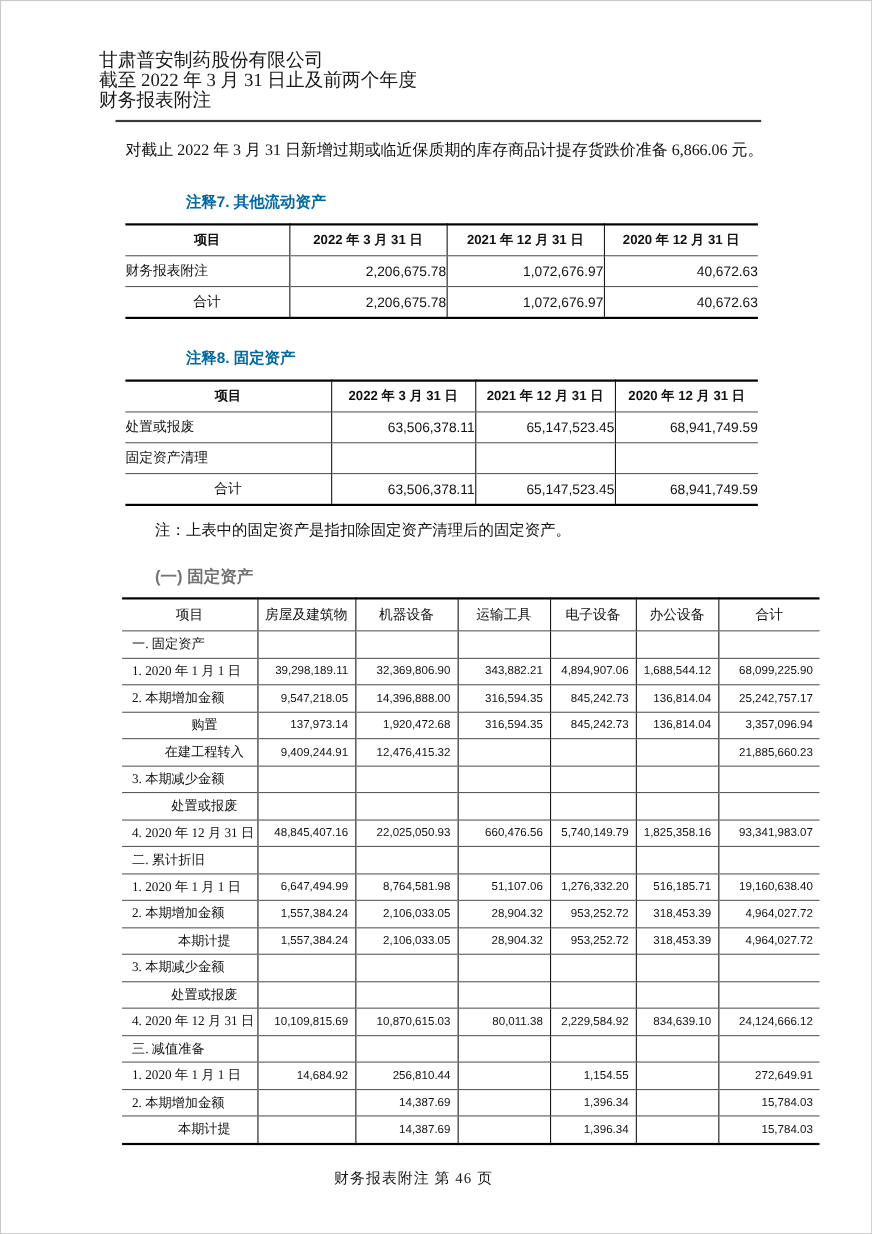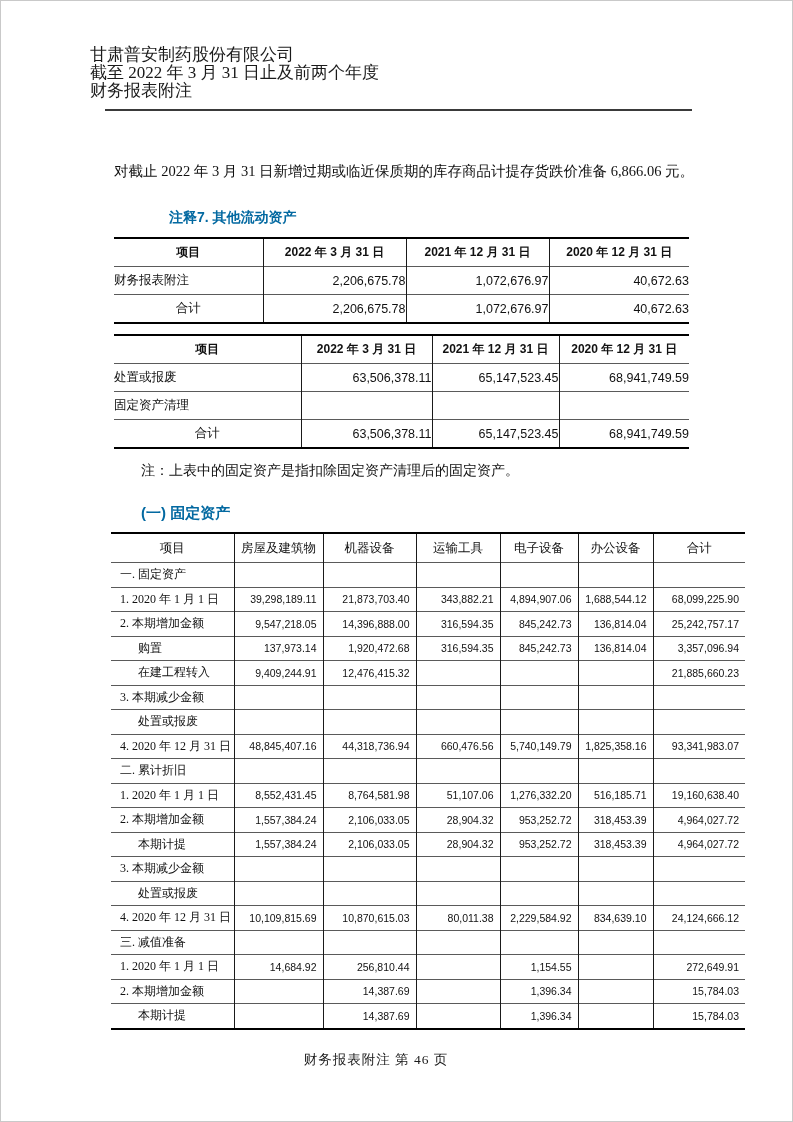--- a/index.html
+++ b/index.html
@@ -11,21 +11,21 @@
     position:relative;
     box-sizing:border-box;
     border:1px solid #c9c9c9;
     overflow:hidden;
   }
   .page{padding-top:45px;}
 
   .doc-header{margin-left:89px;font-size:17px;line-height:18px;color:#1a1a1a;}
   .header-rule{border:none;border-top:2px solid #3a3a3a;margin:9px 100px 0 104px;}
 
-  .intro{margin:50px 55px 0 113px;font-size:14.5px;line-height:21px;}
+  .intro{margin:16px 55px 0 113px;font-size:14.5px;line-height:21px;}
 
   .note-title{
     margin:27px 0 0 168px;
     font-family:"Liberation Sans","DejaVu Sans",sans-serif;
     font-weight:bold;font-size:14px;color:#0369a1;
   }
 
   table.fin-table{
     border-collapse:collapse;table-layout:fixed;
     border-top:2.5px solid #000;border-bottom:2.5px solid #000;
@@ -50,33 +50,33 @@
   .num{
     text-align:right;padding-right:8px;
     font-family:"Liberation Sans","DejaVu Sans",sans-serif;
     font-size:11px;
   }
 
   .note-line{margin:13px 0 0 140px;font-size:14px;}
 
   .sec-title{
     margin:24px 0 0 140px;font-size:15px;font-weight:bold;
-    font-family:"Liberation Sans","DejaVu Sans",sans-serif;color:#0369a1;
+    font-family:"Liberation Sans","DejaVu Sans",sans-serif;color:#737373;
   }
   .sub-title{
     margin:13px 0 0 150px;font-size:14px;font-weight:bold;
     font-family:"Liberation Sans","DejaVu Sans",sans-serif;color:#000;
   }
 
   table.big{margin-left:110px;margin-top:9px;}
   table.big td{height:23.5px;font-size:12px;}
   table.big tr.hdr td{height:28px;text-align:center;font-size:12.5px;}
   table.big .num{font-size:10.5px;padding-right:6px;}
   table.big .lbl-left{padding-left:9px;}
-  table.big .lbl-indent{text-align:left;padding-left:27px;margin-top:40px;}
+  table.big .lbl-indent{text-align:center;padding-left:27px;margin-top:40px;}
 
   .footer{
     width:750px;margin-top:21px;text-align:center;
     font-size:13.5px;color:#1a1a1a;letter-spacing:1px;
   }
 </style>
 </head>
 <body>
 
 <div class="page">
@@ -113,20 +113,21 @@
         </tr>
         <tr>
           <td class="lbl-center">合计</td>
           <td class="num">2,206,675.78</td>
           <td class="num">1,072,676.97</td>
           <td class="num">40,672.63</td>
         </tr>
       </tbody>
     </table>
 
+  <div class="note-title">注释8. 固定资产</div>
   <table class="fin-table t12">
       <colgroup>
         <col style="width: 187px;">
         <col style="width: 131px;">
         <col style="width: 127px;">
         <col style="width: 130px;">
       </colgroup>
       <tbody>
         <tr class="hdr">
           <td>项目</td>
@@ -184,21 +185,21 @@
           <td class="num"></td>
           <td class="num"></td>
           <td class="num"></td>
           <td class="num"></td>
           <td class="num"></td>
           <td class="num"></td>
         </tr>
         <tr>
           <td class="lbl-left">1.  2020 年 1 月 1 日</td>
           <td class="num">39,298,189.11</td>
-          <td class="num">21,873,703.40</td>
+          <td class="num">32,369,806.90</td>
           <td class="num">343,882.21</td>
           <td class="num">4,894,907.06</td>
           <td class="num">1,688,544.12</td>
           <td class="num">68,099,225.90</td>
         </tr>
         <tr>
           <td class="lbl-left">2.  本期增加金额</td>
           <td class="num">9,547,218.05</td>
           <td class="num">14,396,888.00</td>
           <td class="num">316,594.35</td>
@@ -238,38 +239,38 @@
           <td class="num"></td>
           <td class="num"></td>
           <td class="num"></td>
           <td class="num"></td>
           <td class="num"></td>
           <td class="num"></td>
         </tr>
         <tr>
           <td class="lbl-left">4.  2020 年 12 月 31 日</td>
           <td class="num">48,845,407.16</td>
-          <td class="num">44,318,736.94</td>
+          <td class="num">22,025,050.93</td>
           <td class="num">660,476.56</td>
           <td class="num">5,740,149.79</td>
           <td class="num">1,825,358.16</td>
           <td class="num">93,341,983.07</td>
         </tr>
         <tr>
           <td class="lbl-left">二. 累计折旧</td>
           <td class="num"></td>
           <td class="num"></td>
           <td class="num"></td>
           <td class="num"></td>
           <td class="num"></td>
           <td class="num"></td>
         </tr>
         <tr>
           <td class="lbl-left">1.  2020 年 1 月 1 日</td>
-          <td class="num">8,552,431.45</td>
+          <td class="num">6,647,494.99</td>
           <td class="num">8,764,581.98</td>
           <td class="num">51,107.06</td>
           <td class="num">1,276,332.20</td>
           <td class="num">516,185.71</td>
           <td class="num">19,160,638.40</td>
         </tr>
         <tr>
           <td class="lbl-left">2.  本期增加金额</td>
           <td class="num">1,557,384.24</td>
           <td class="num">2,106,033.05</td>

